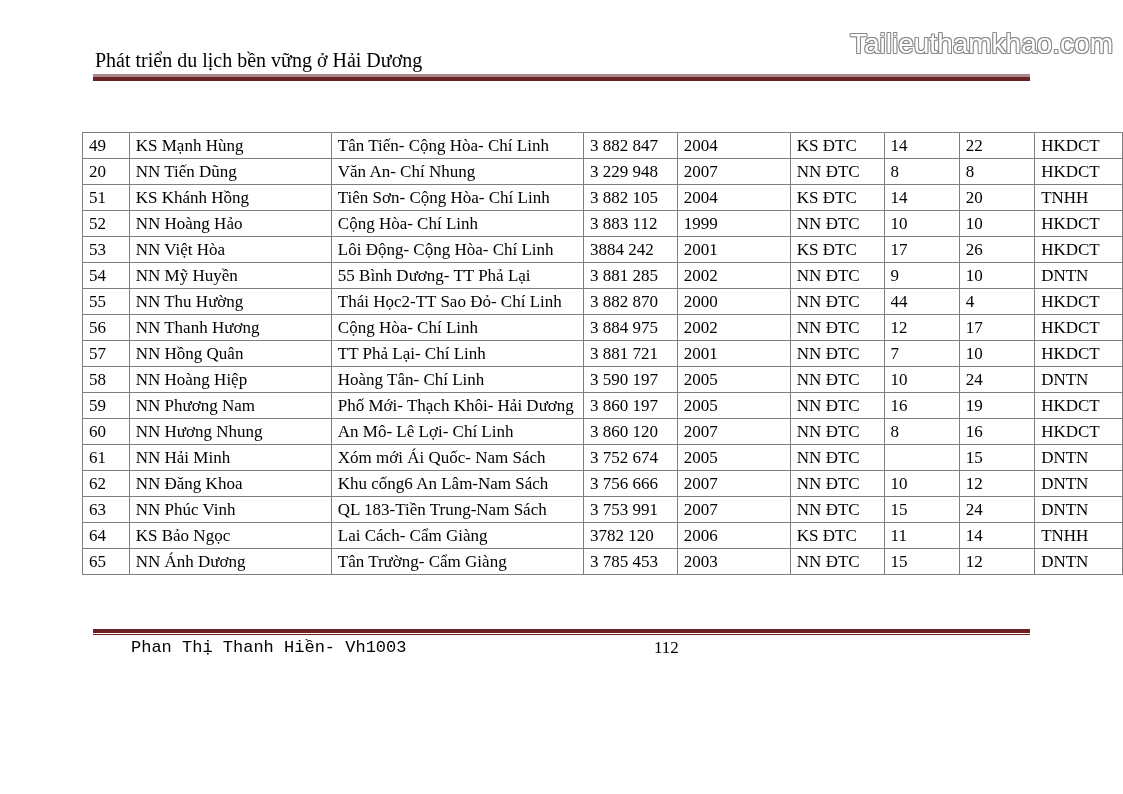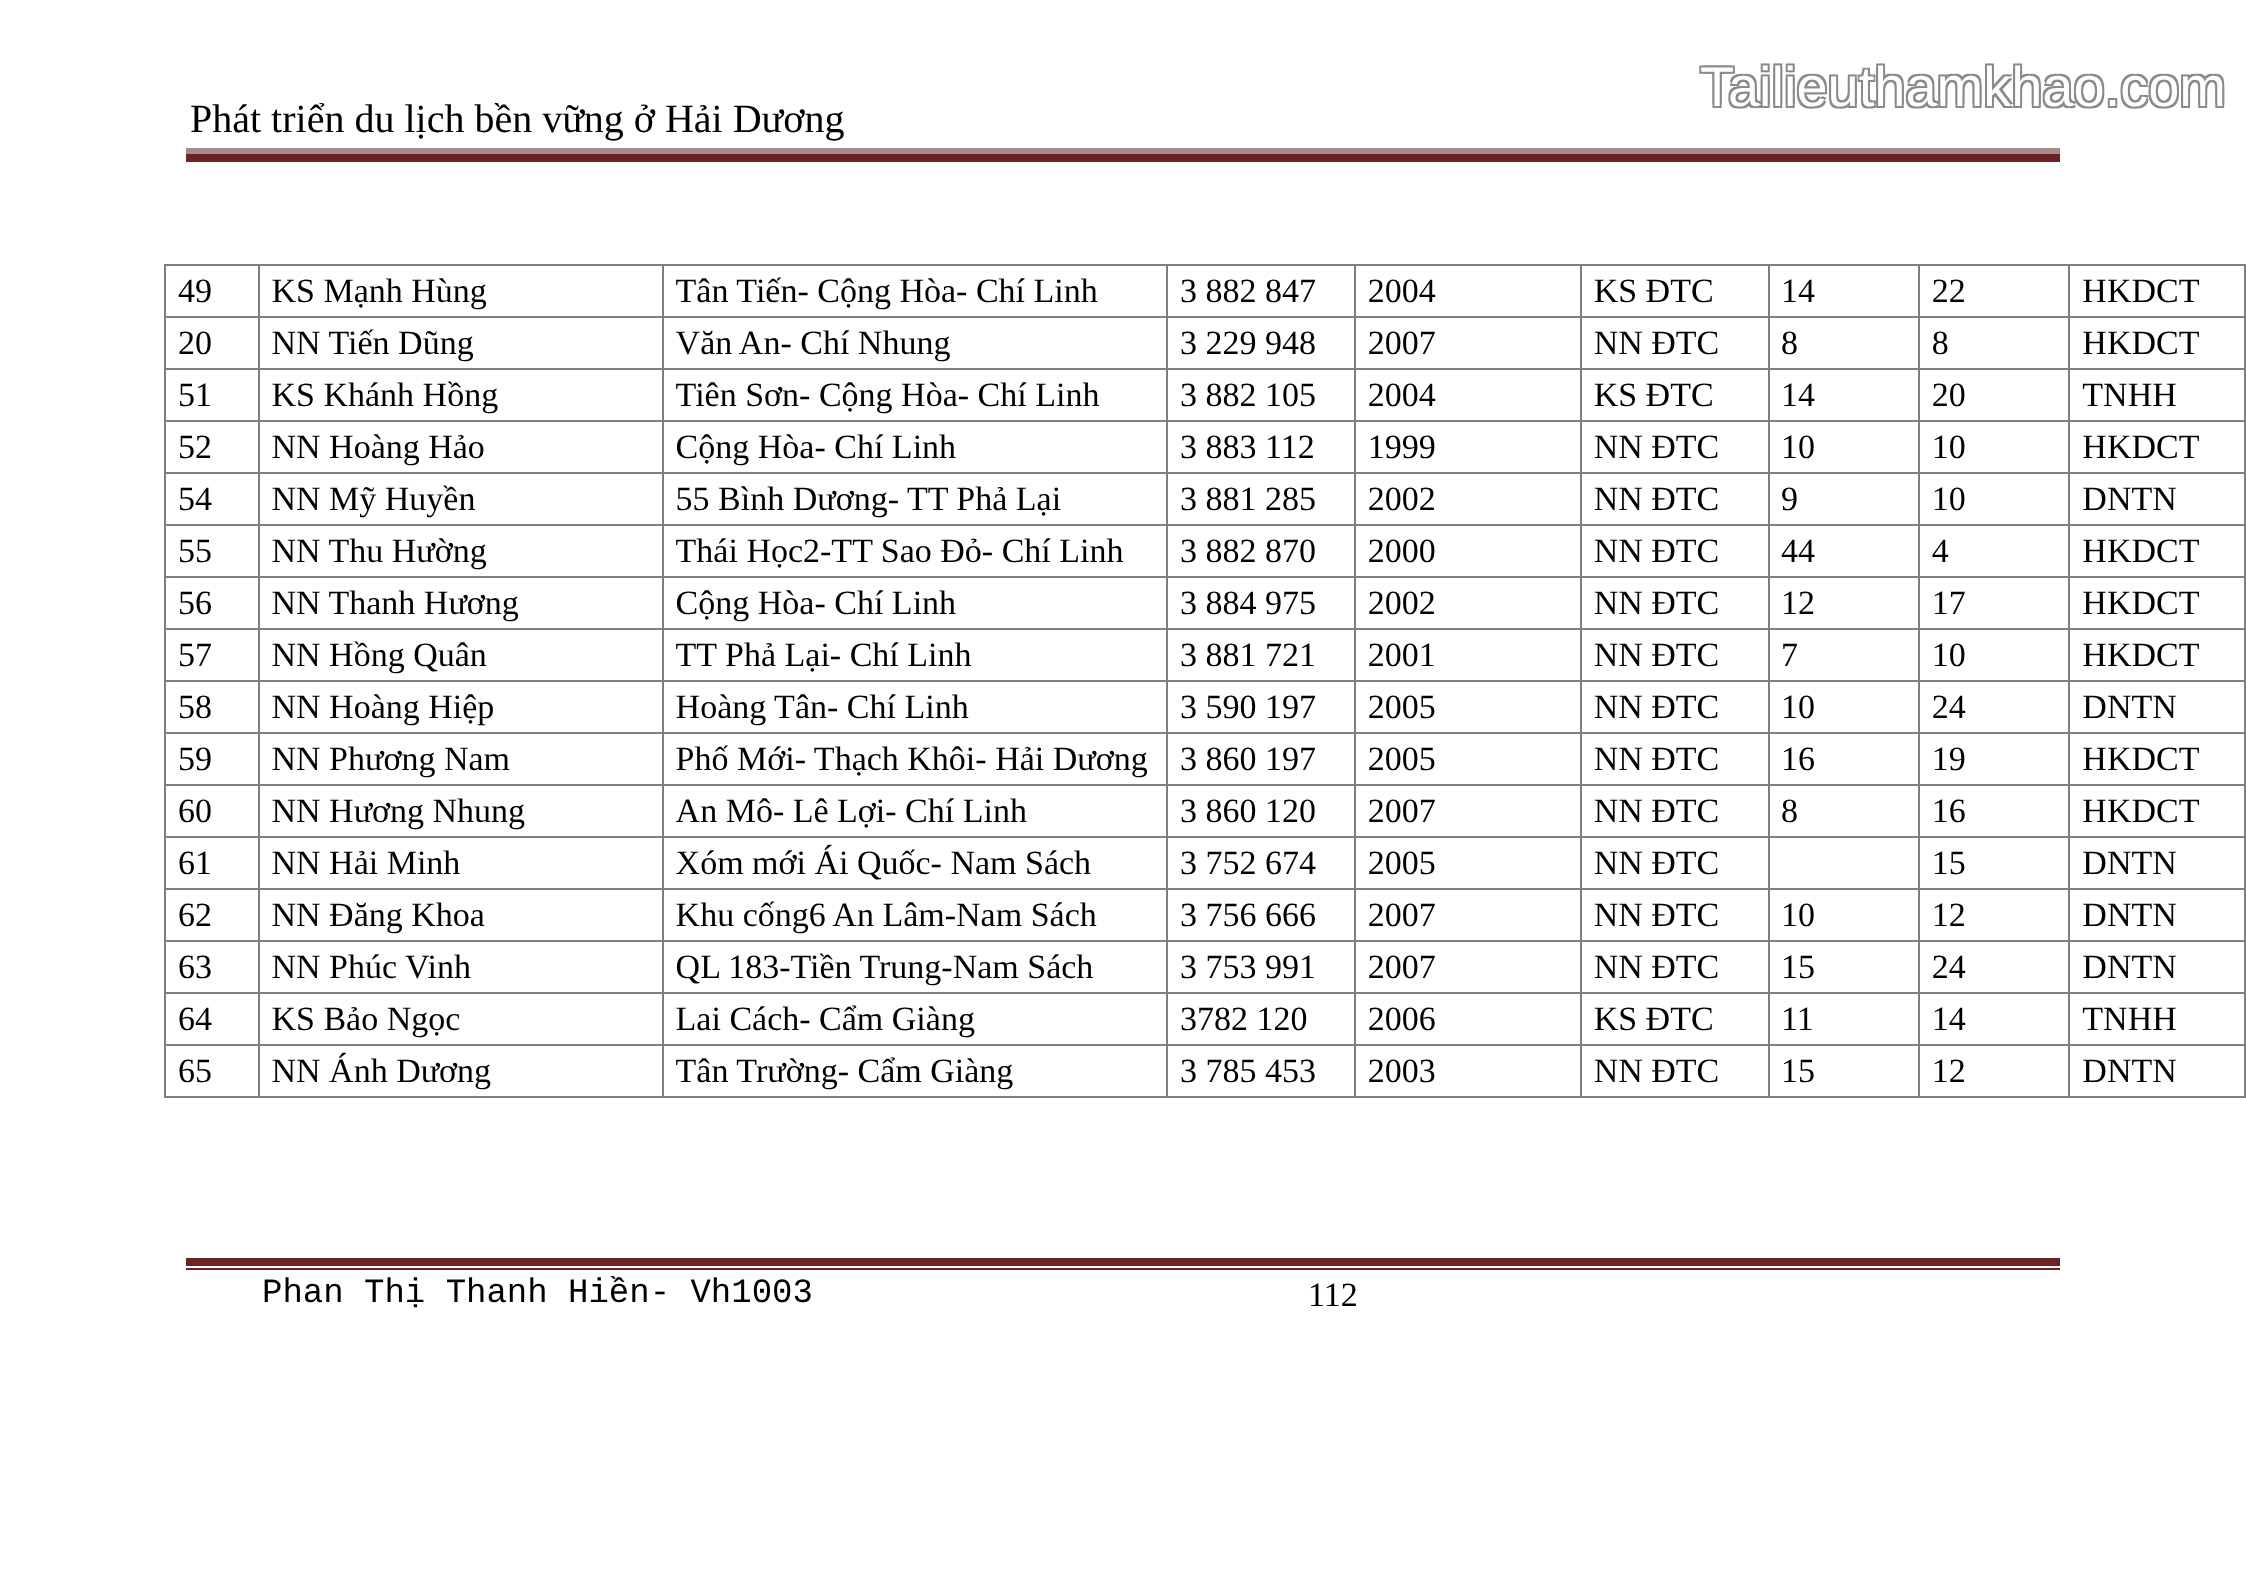--- a/index.html
+++ b/index.html
@@ -84,20 +84,31 @@
         <td>NN Hoàng Hảo</td>
         <td class="wrap">Cộng Hòa- Chí Linh</td>
         <td>3 883 112</td>
         <td>1999</td>
         <td>NN ĐTC</td>
         <td>10</td>
         <td>10</td>
         <td>HKDCT</td>
       </tr>
       <tr>
+        <td>53</td>
+        <td>NN Việt Hòa</td>
+        <td class="wrap">Lôi Động- Cộng Hòa- Chí Linh</td>
+        <td>3884 242</td>
+        <td>2001</td>
+        <td>KS ĐTC</td>
+        <td>17</td>
+        <td>26</td>
+        <td>HKDCT</td>
+      </tr>
+      <tr>
         <td>54</td>
         <td>NN Mỹ Huyền</td>
         <td class="wrap">55 Bình Dương- TT Phả Lại</td>
         <td>3 881 285</td>
         <td>2002</td>
         <td>NN ĐTC</td>
         <td>9</td>
         <td>10</td>
         <td>DNTN</td>
       </tr>

